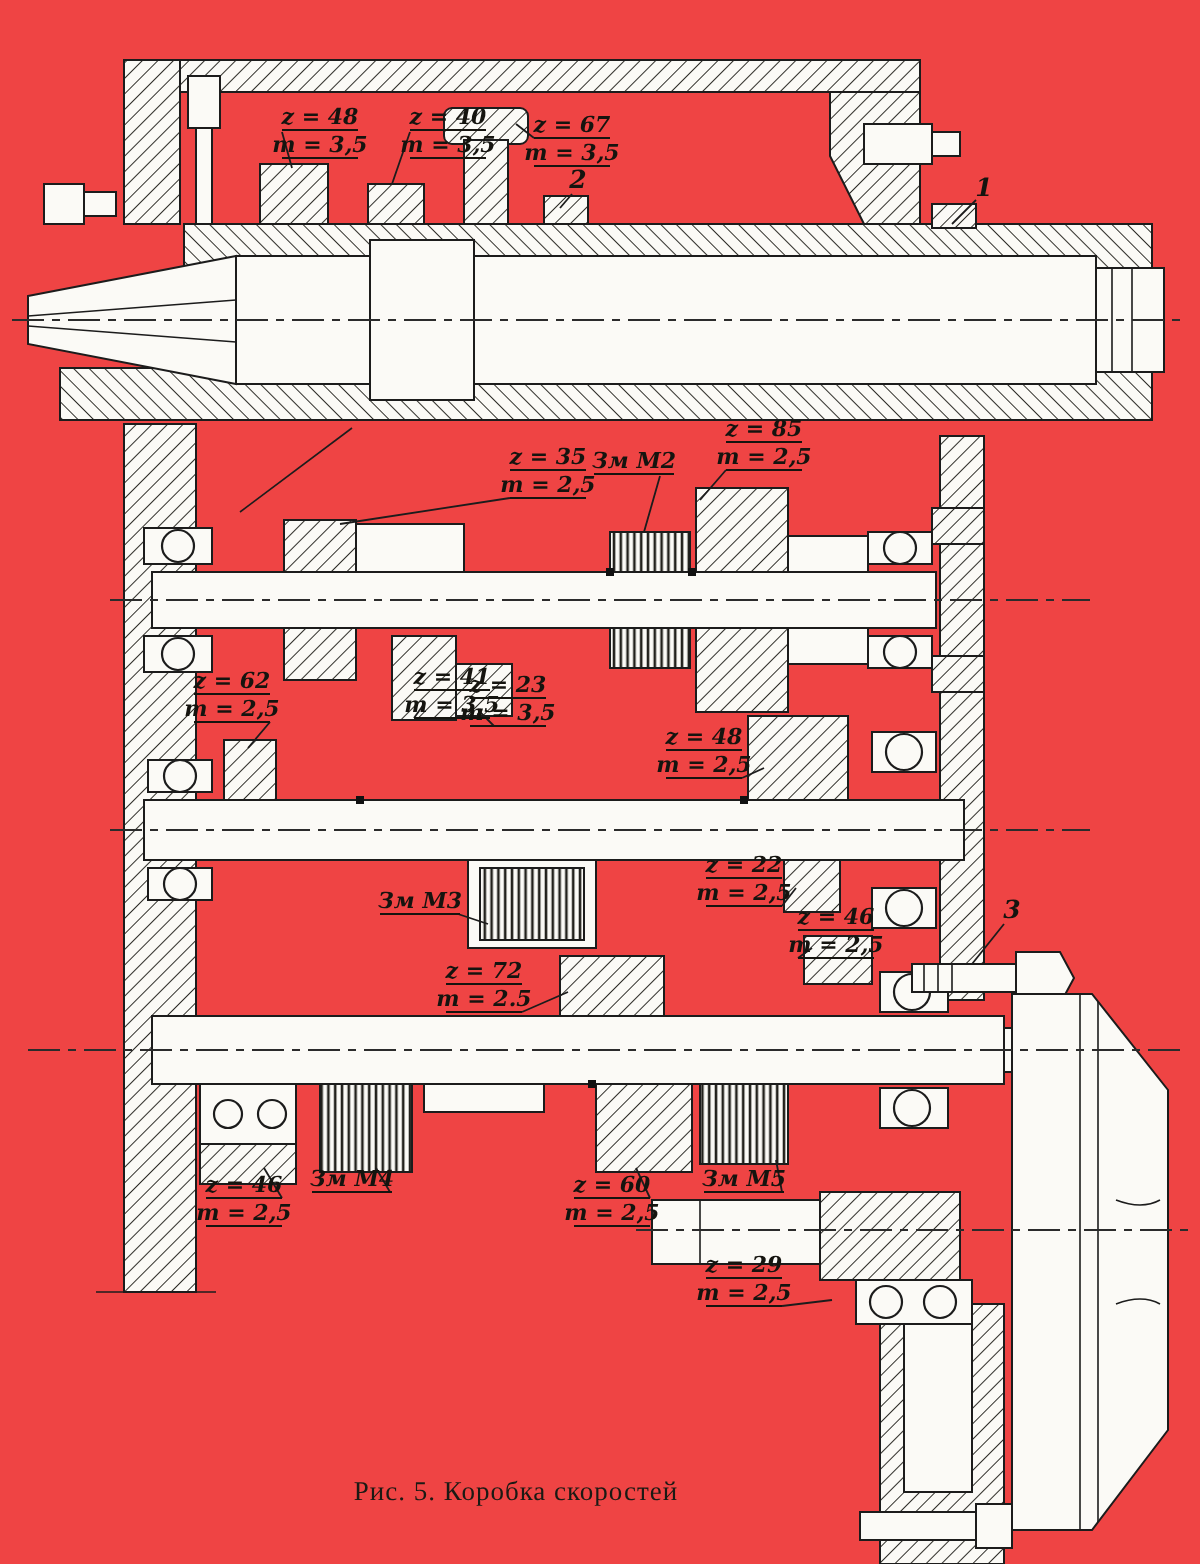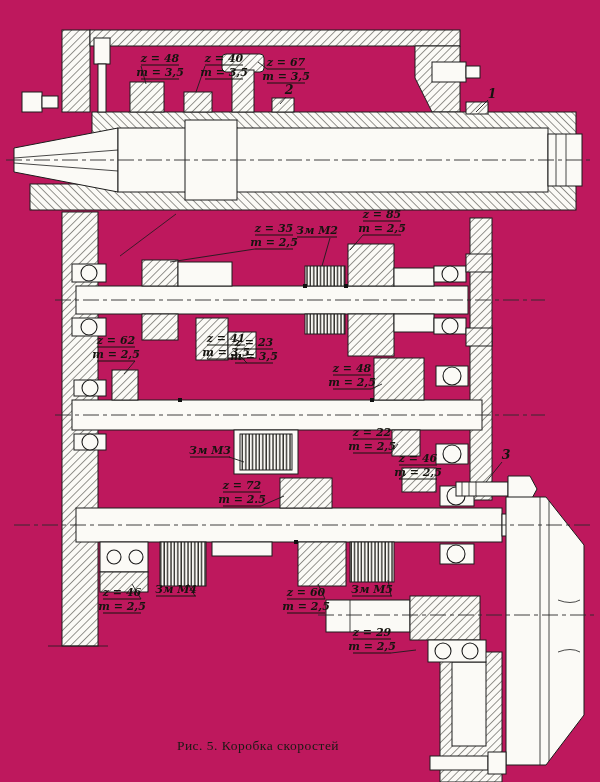--- a/index.html
+++ b/index.html
@@ -1,16 +1,16 @@
 <!DOCTYPE html>
 <html><head>
 <meta charset="utf-8">
 <style>
   html,body{margin:0;padding:0;background:#e8e6e0;}
-  .page{width:600px;height:782px;background:#be185d;position:relative;overflow:hidden;
+  .page{width:600px;height:782px;background:#ef4444;position:relative;overflow:hidden;
         font-family:"Liberation Serif",serif;}
   svg{display:block;}
   .part{fill:#fbfaf6;stroke:#1c1c1c;stroke-width:1;}
   .thin{fill:none;stroke:#1c1c1c;stroke-width:0.8;}
   .hA{fill:url(#h45);stroke:#1c1c1c;stroke-width:1;}
   .hB{fill:url(#h135);stroke:#1c1c1c;stroke-width:1;}
   .st{fill:url(#vstripes);stroke:#1c1c1c;stroke-width:1;}
   .ball{fill:#fbfaf6;stroke:#1c1c1c;stroke-width:1.1;}
   .cl{fill:none;stroke:#2b2b2b;stroke-width:0.9;stroke-dasharray:16 4 4 4;}
   .leader{fill:none;stroke:#1c1c1c;stroke-width:0.9;}

